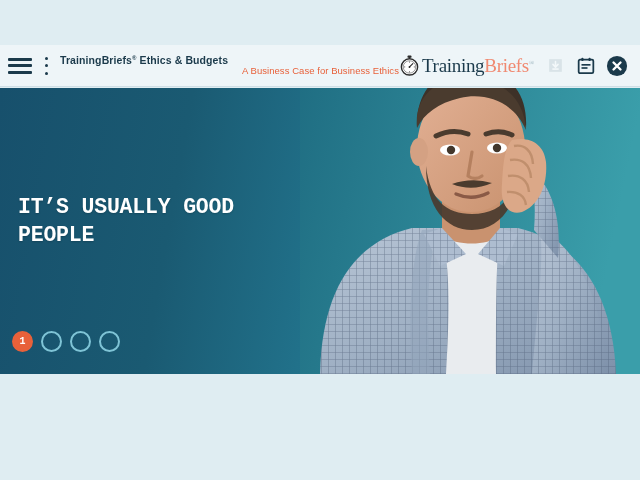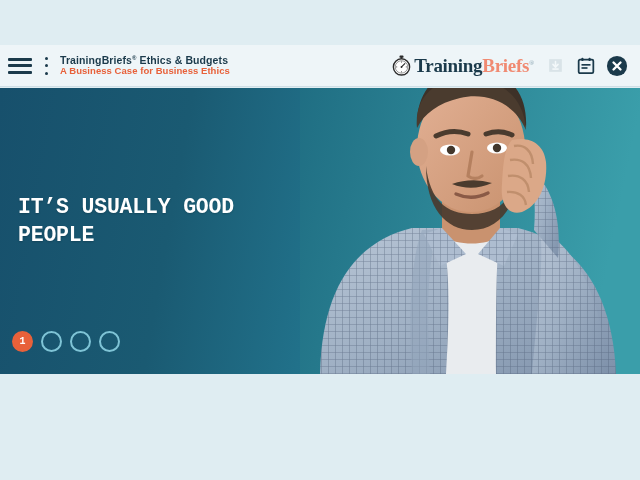--- a/index.html
+++ b/index.html
@@ -86,43 +86,44 @@
     color: #1b3a4b;
     white-space: nowrap;
     letter-spacing: .1px;
   }
   .title-main sup {
     font-size: 6px;
     vertical-align: super;
   }
   .title-sub {
     font-size: 9.5px;
-    font-weight: bold;
+    font-weight: normal;
     color: #e8613a;
     white-space: nowrap;
     letter-spacing: .05px;
     margin-top: 0;
+    text-align: right;
   }
 
   
   .brand {
     display: flex;
     align-items: center;
     margin-right: 10px;
     flex: 0 0 auto;
   }
   .brand-icon {
     width: 21px; height: 21px;
     margin-right: 2px;
     flex: 0 0 auto;
   }
   .brand-word {
     font-family: "Liberation Serif", serif;
     font-size: 19px;
-    font-weight: bold;
+    font-weight: normal;
     color: #1b3a4b;
     letter-spacing: -0.3px;
     white-space: nowrap;
   }
   .brand-word .briefs { color: #f08a72; }
   .brand-word sup { font-size: 7px; color: #9ab2bd; vertical-align: super; }
 
   
   .hicons {
     display: flex;

